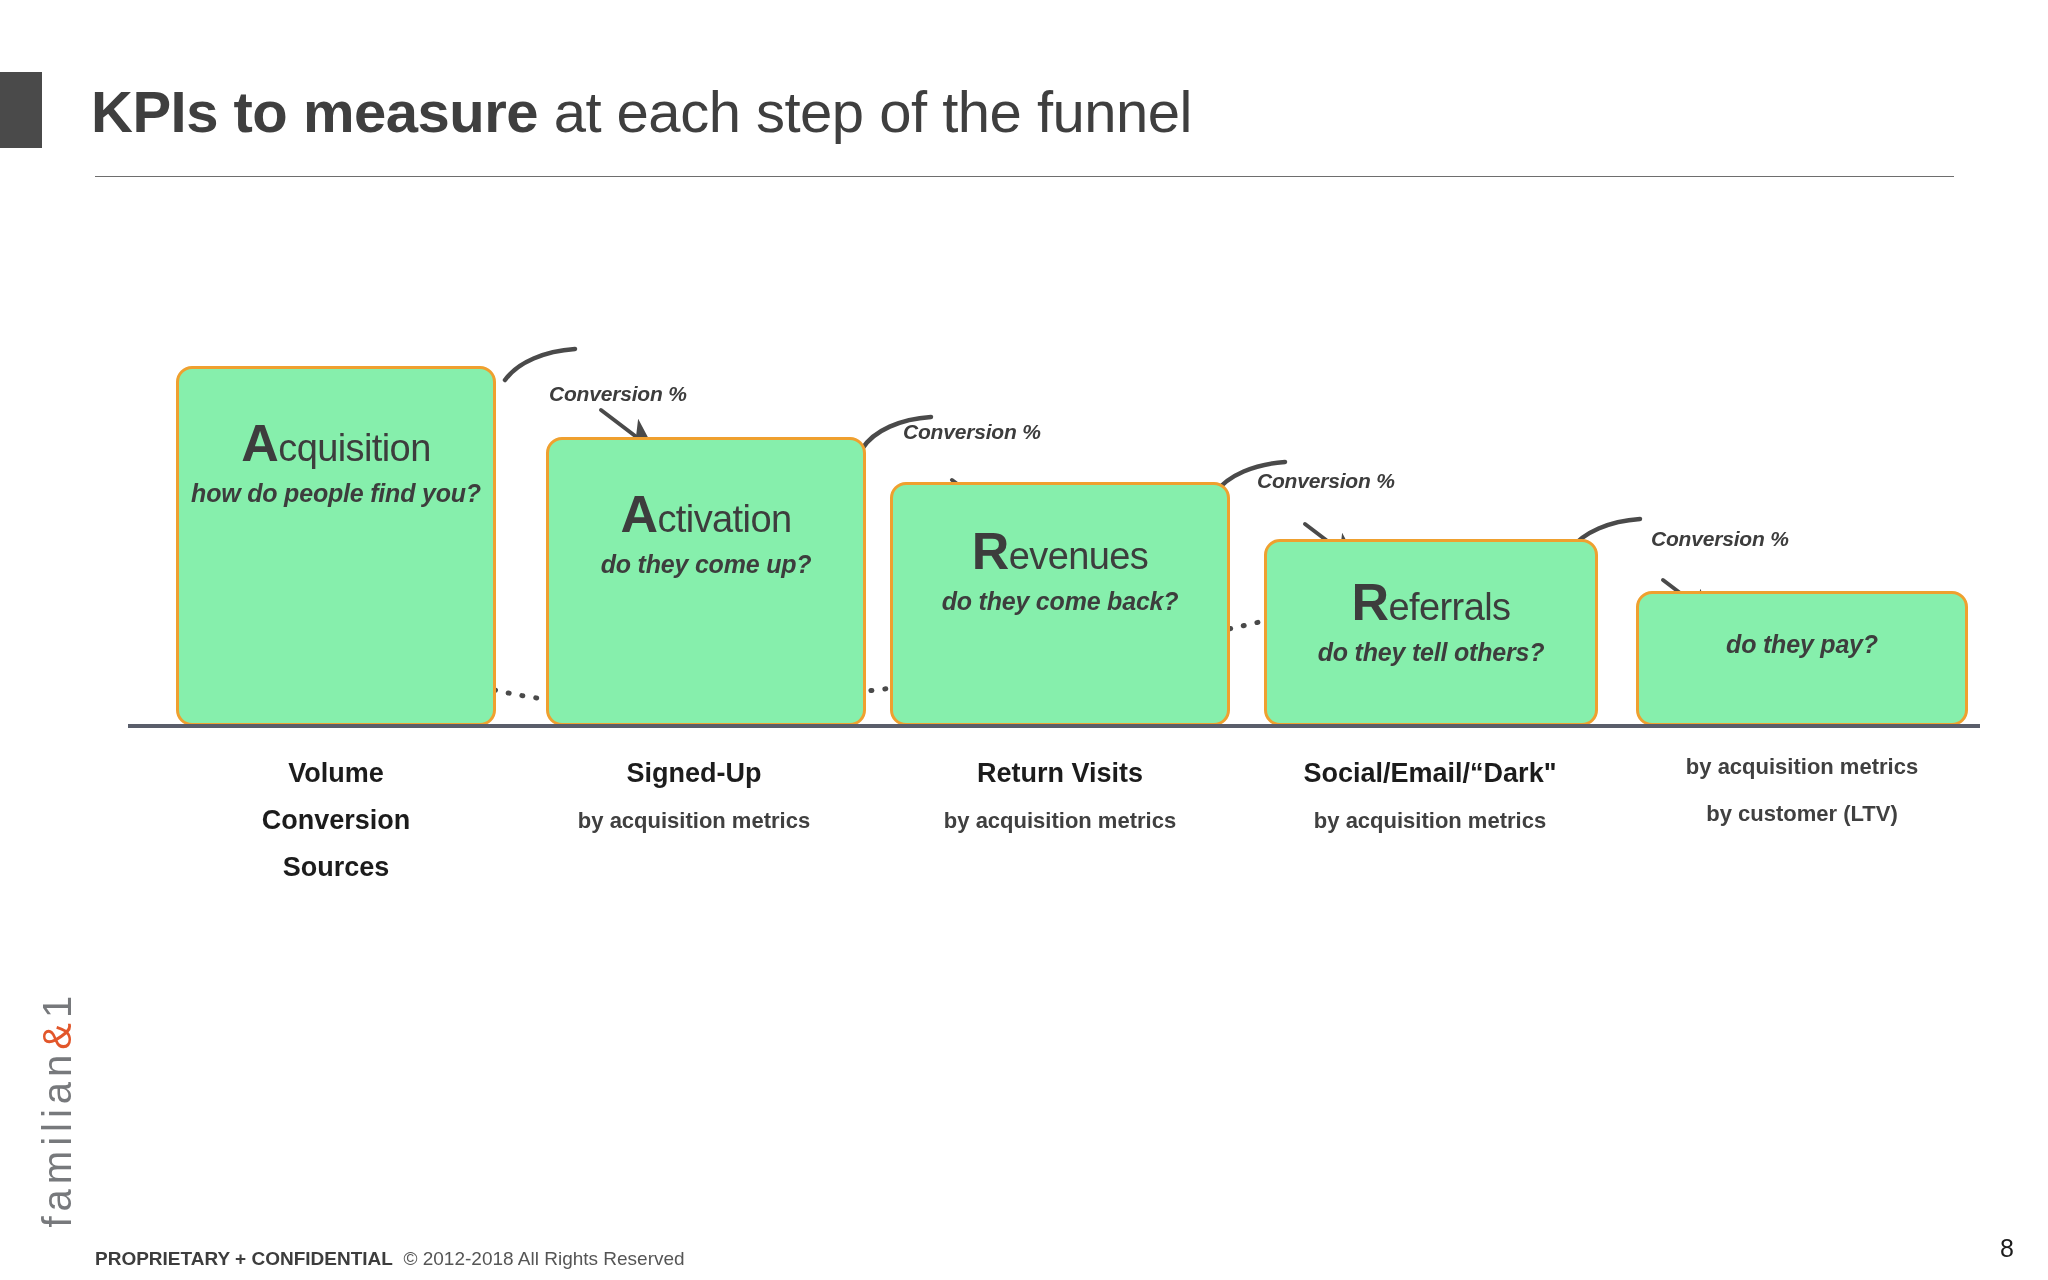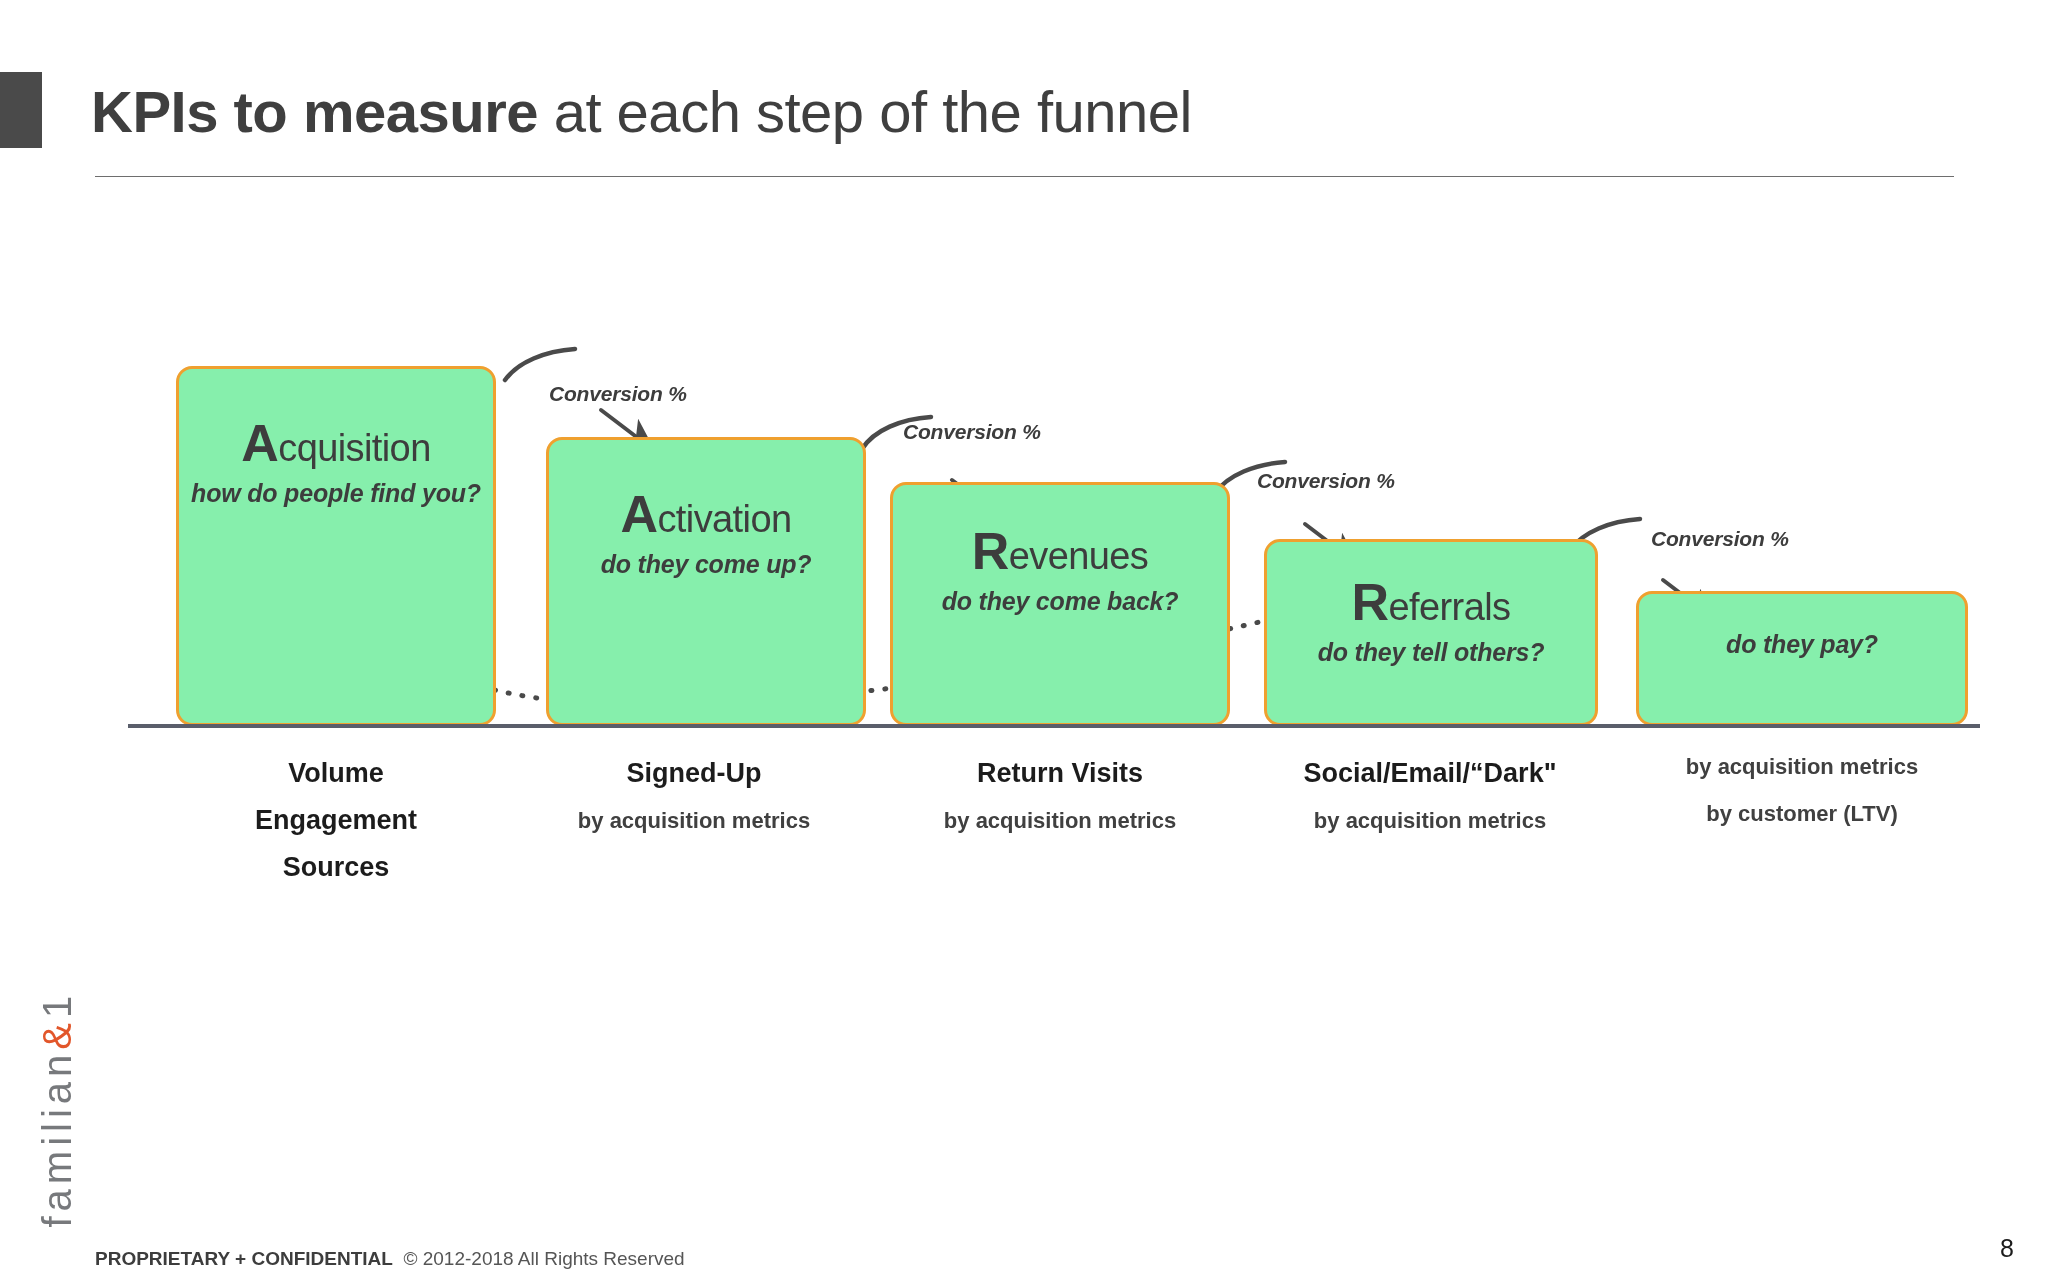--- a/index.html
+++ b/index.html
@@ -249,21 +249,21 @@
 </div>
 
 <div class="stage-box" style="left:1636px; top:591px; width:332px; height:135px; padding-top:26px;">
   <div class="stage-sub">do they pay?</div>
 </div>
 
 <div id="baseline"></div>
 
 <div class="metric-col" style="left:176px; top:750px; width:320px;">
   <div class="metric-head">Volume</div>
-  <div class="metric-head">Engagement</div>
+  <div class="metric-head">Conversion</div>
   <div class="metric-head">Sources</div>
 </div>
 
 <div class="metric-col" style="left:534px; top:750px; width:320px;">
   <div class="metric-head">Signed-Up</div>
   <div class="metric-sub">by acquisition metrics</div>
 </div>
 
 <div class="metric-col" style="left:890px; top:750px; width:340px;">
   <div class="metric-head">Return Visits</div>

